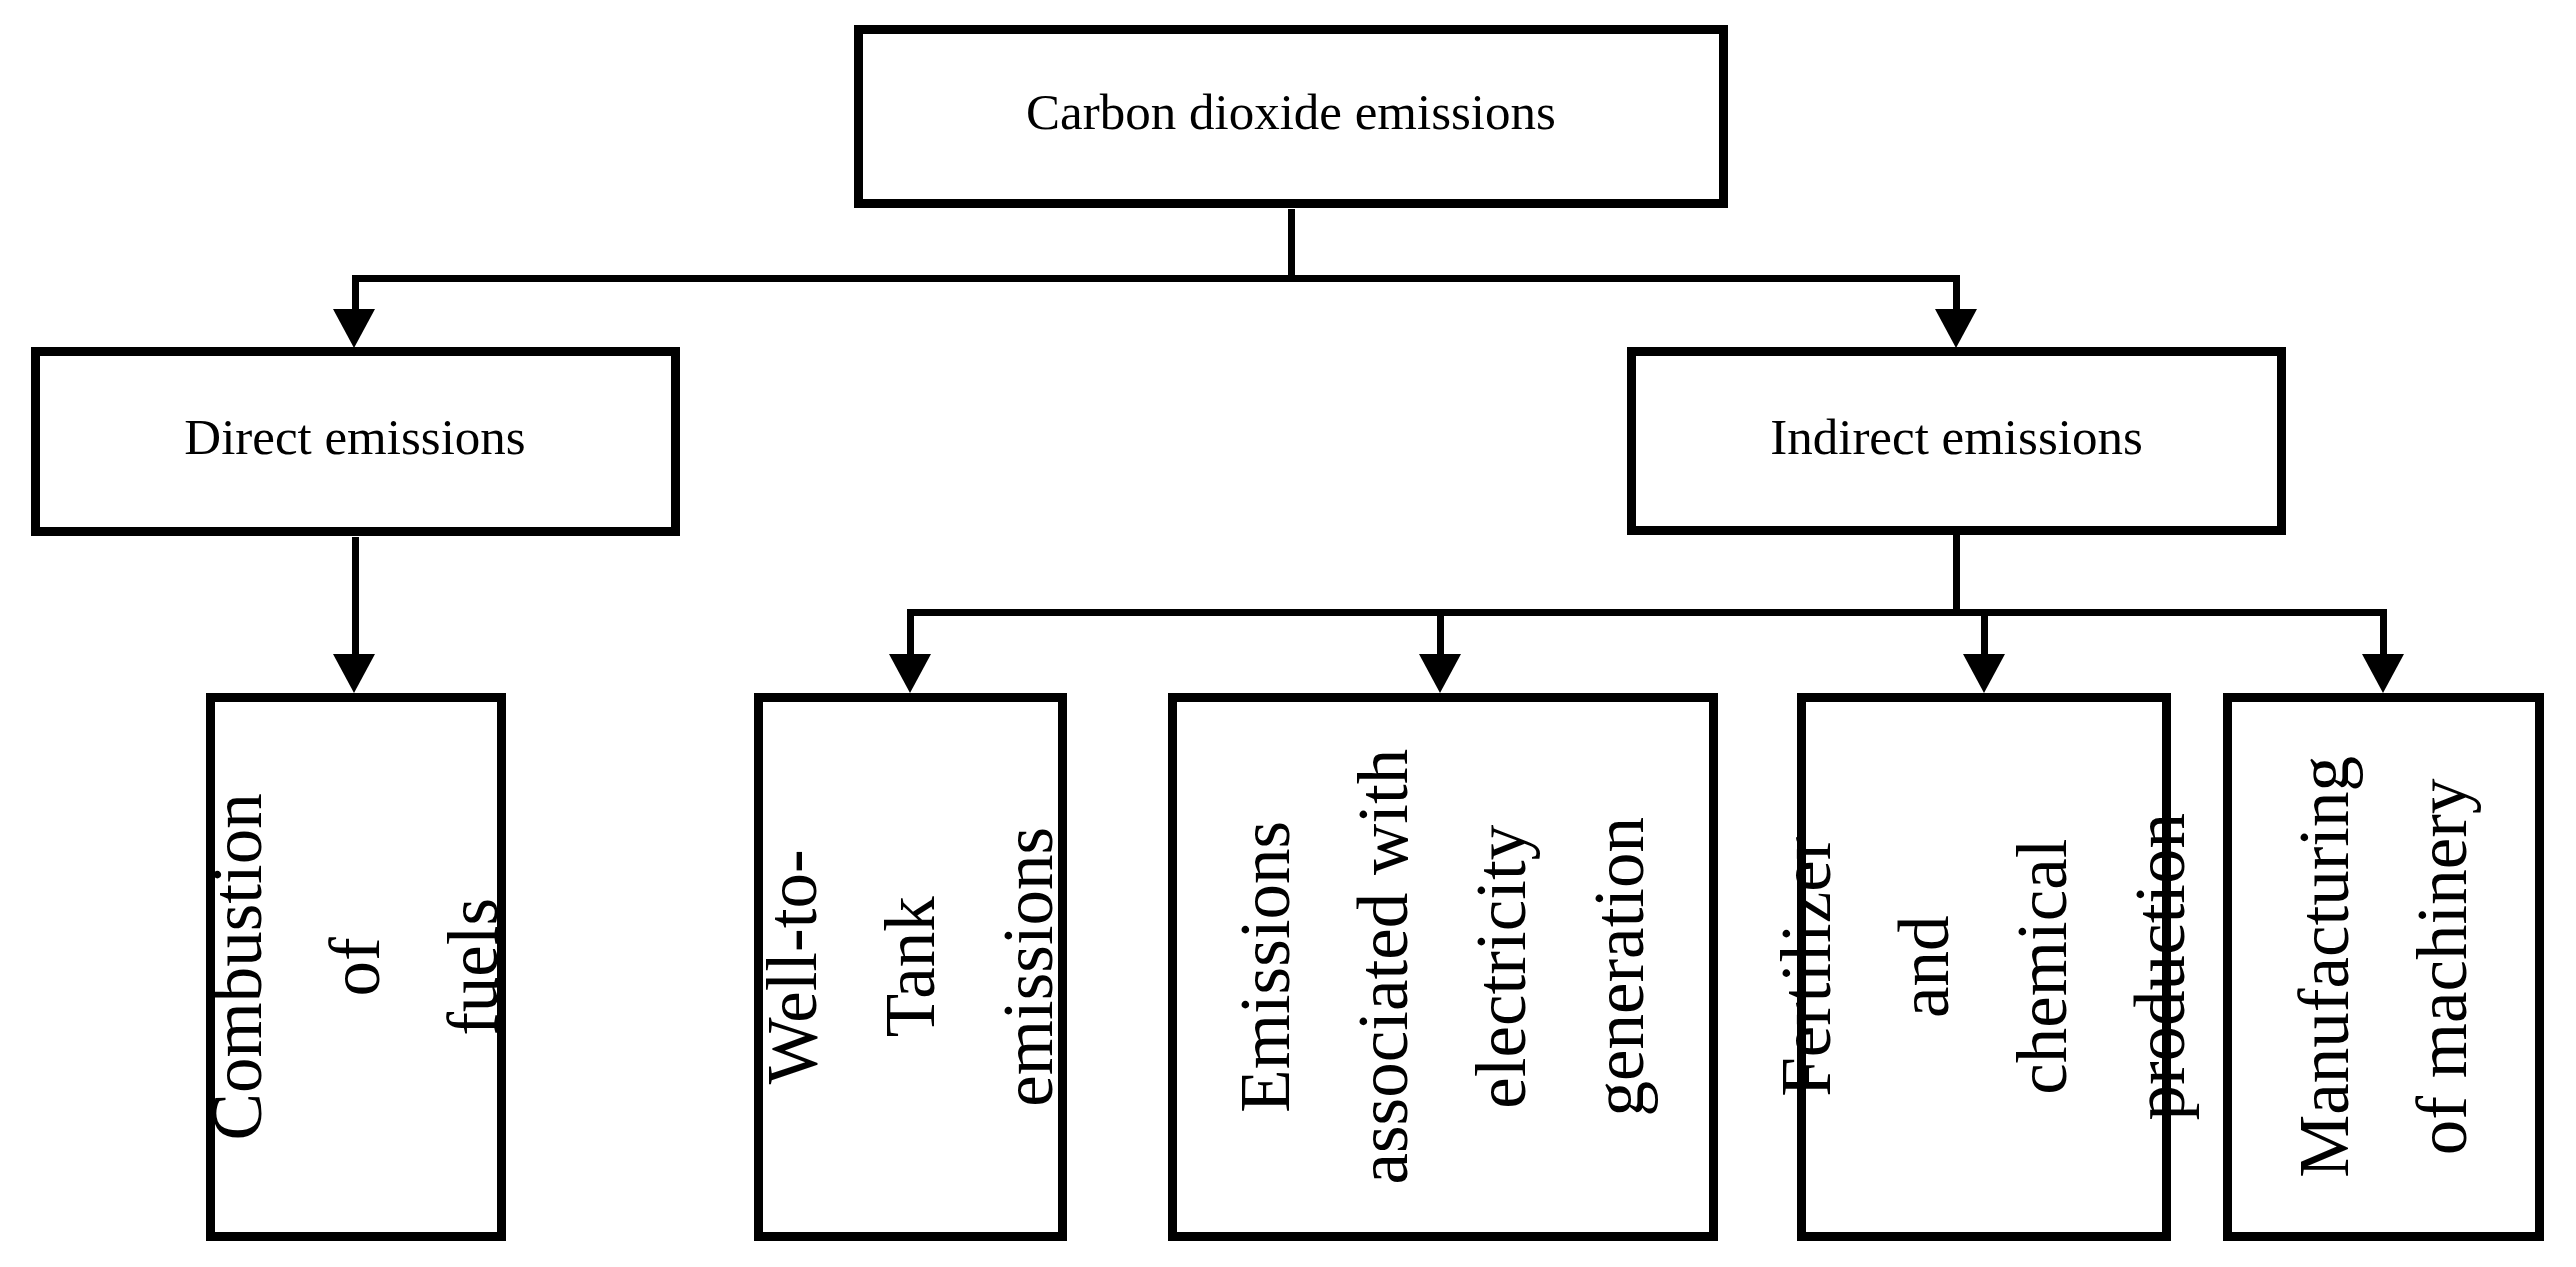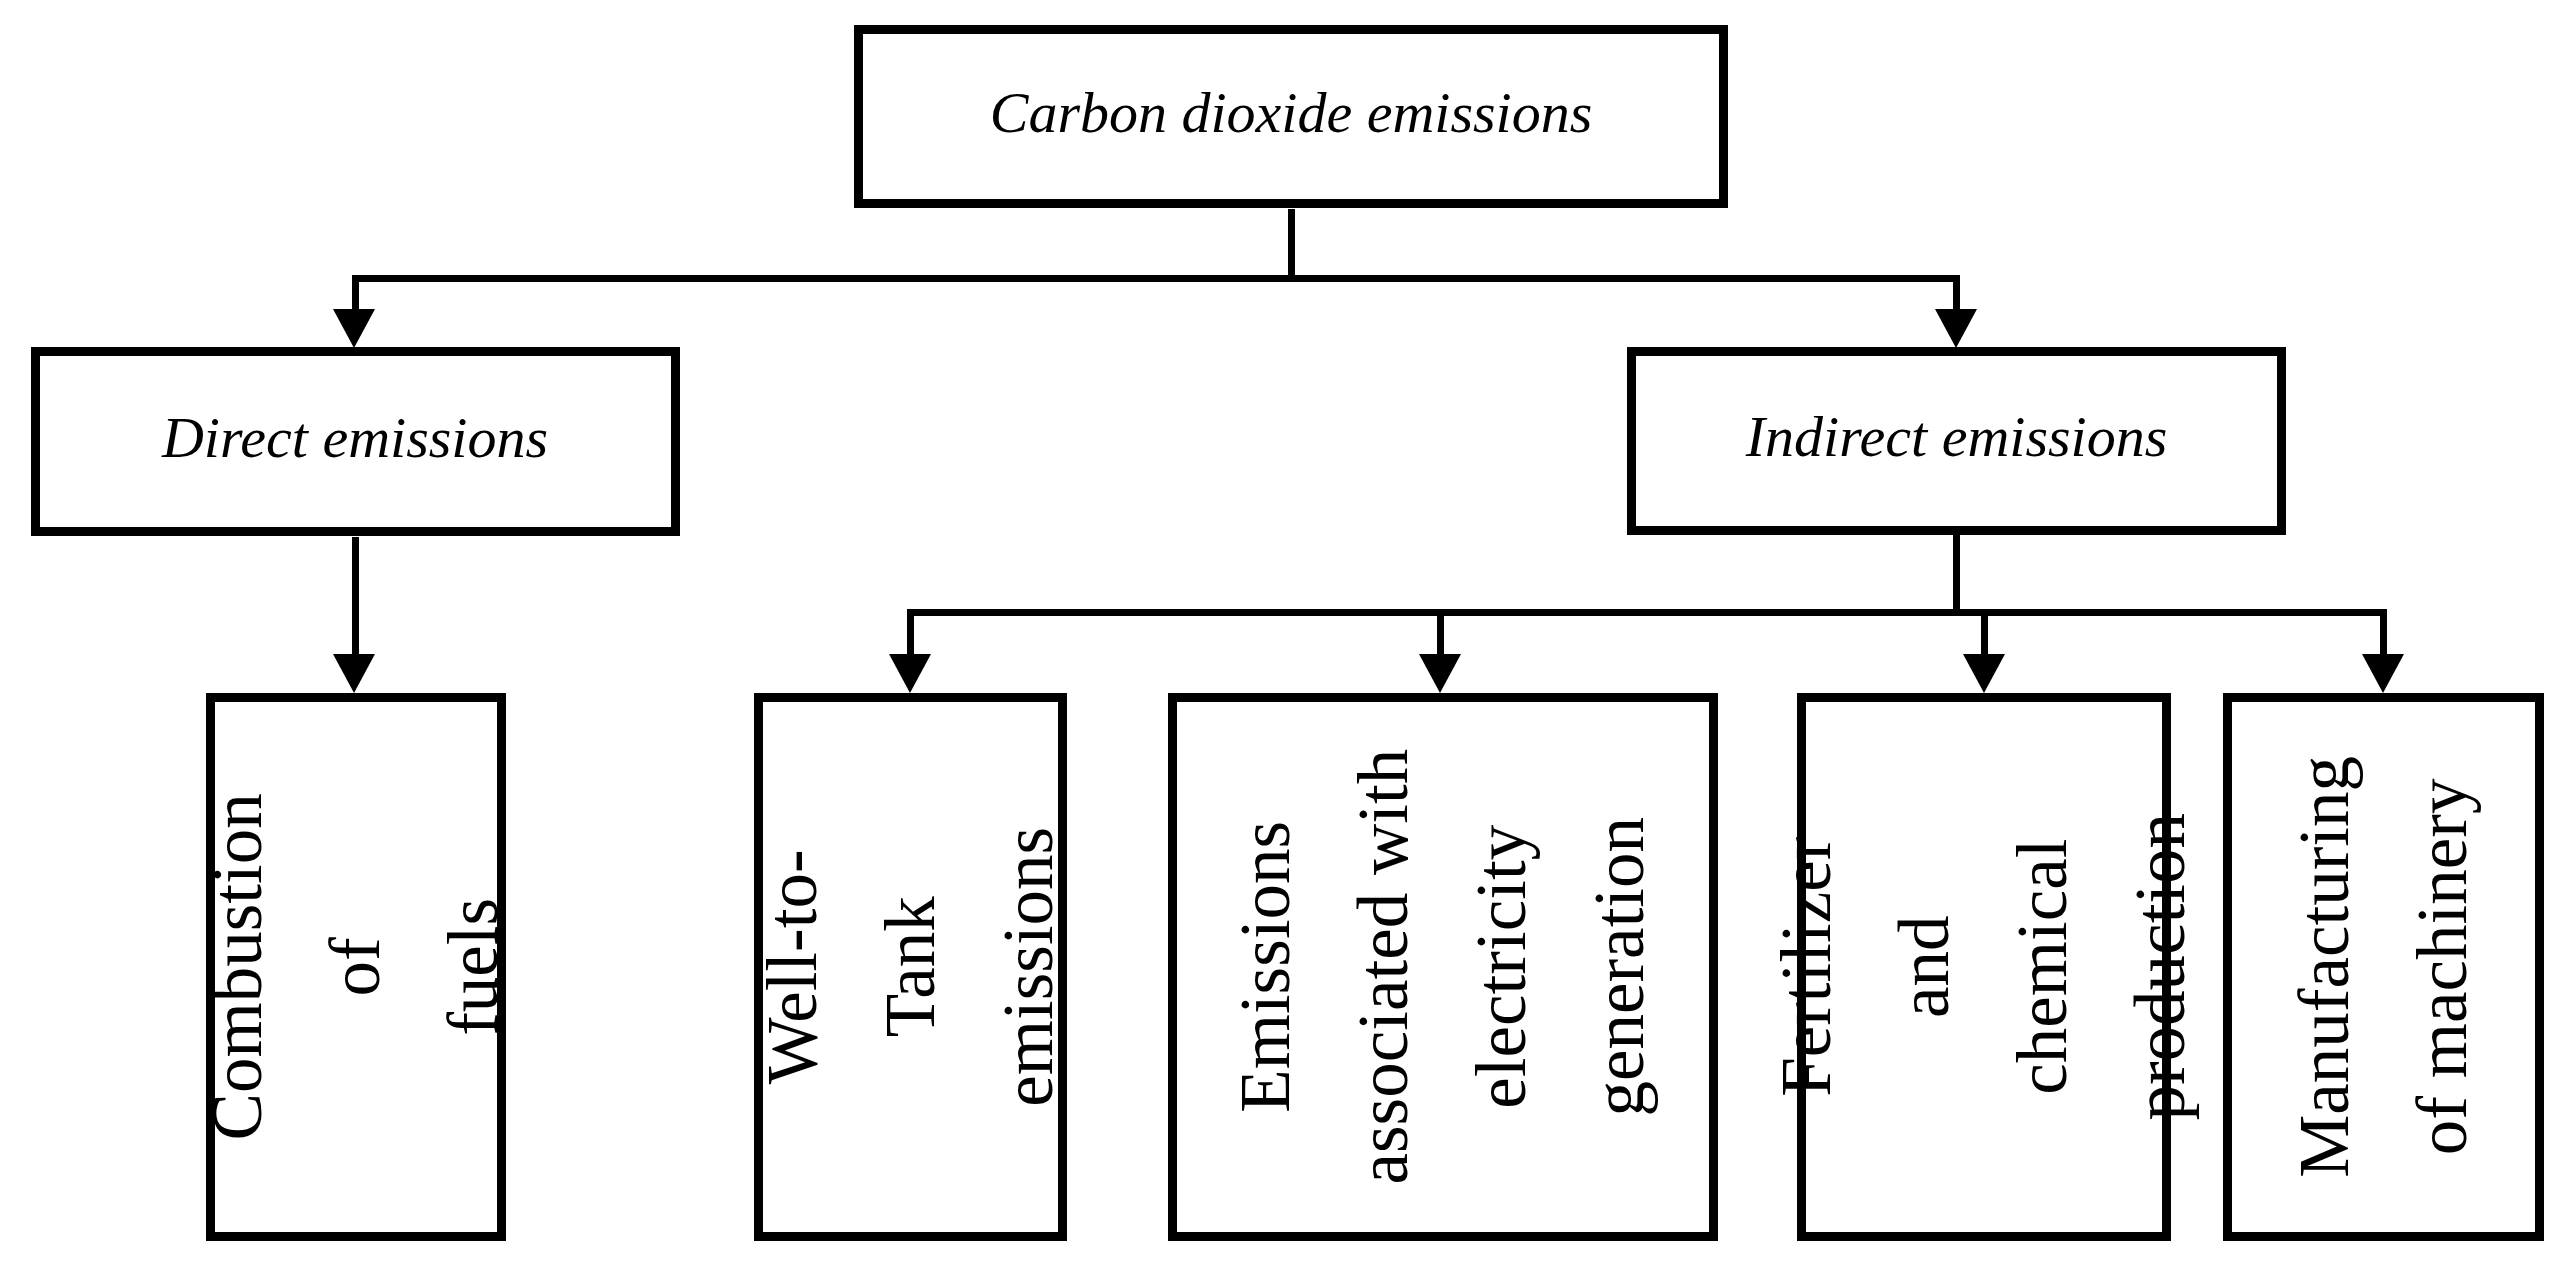--- a/index.html
+++ b/index.html
@@ -21,25 +21,24 @@
   .node {
     position: absolute;
     box-sizing: border-box;
     border: 9px solid #000;
     background: #fff;
     display: flex;
     align-items: center;
     justify-content: center;
   }
   .hlabel {
-    font-size: 58px;
+    font-size: 51px;
     line-height: 1.1;
     white-space: nowrap;
     padding-bottom: 8.2px;
-    font-style: italic;
   }
   .leaf .rlabel {
     transform: rotate(-90deg);
     transform-origin: center center;
     white-space: pre-line;
     text-align: center;
     font-size: 71px;
     line-height: 1.66;
   }
 

